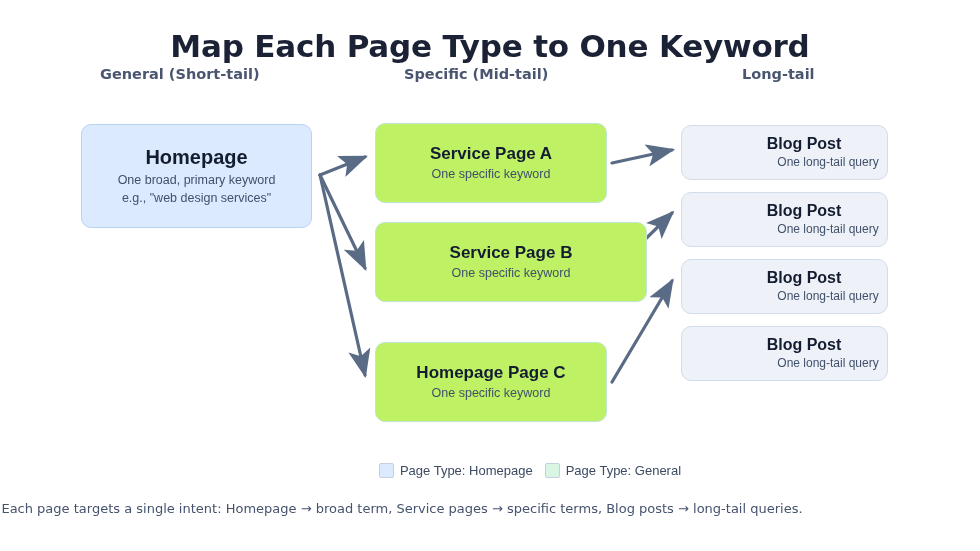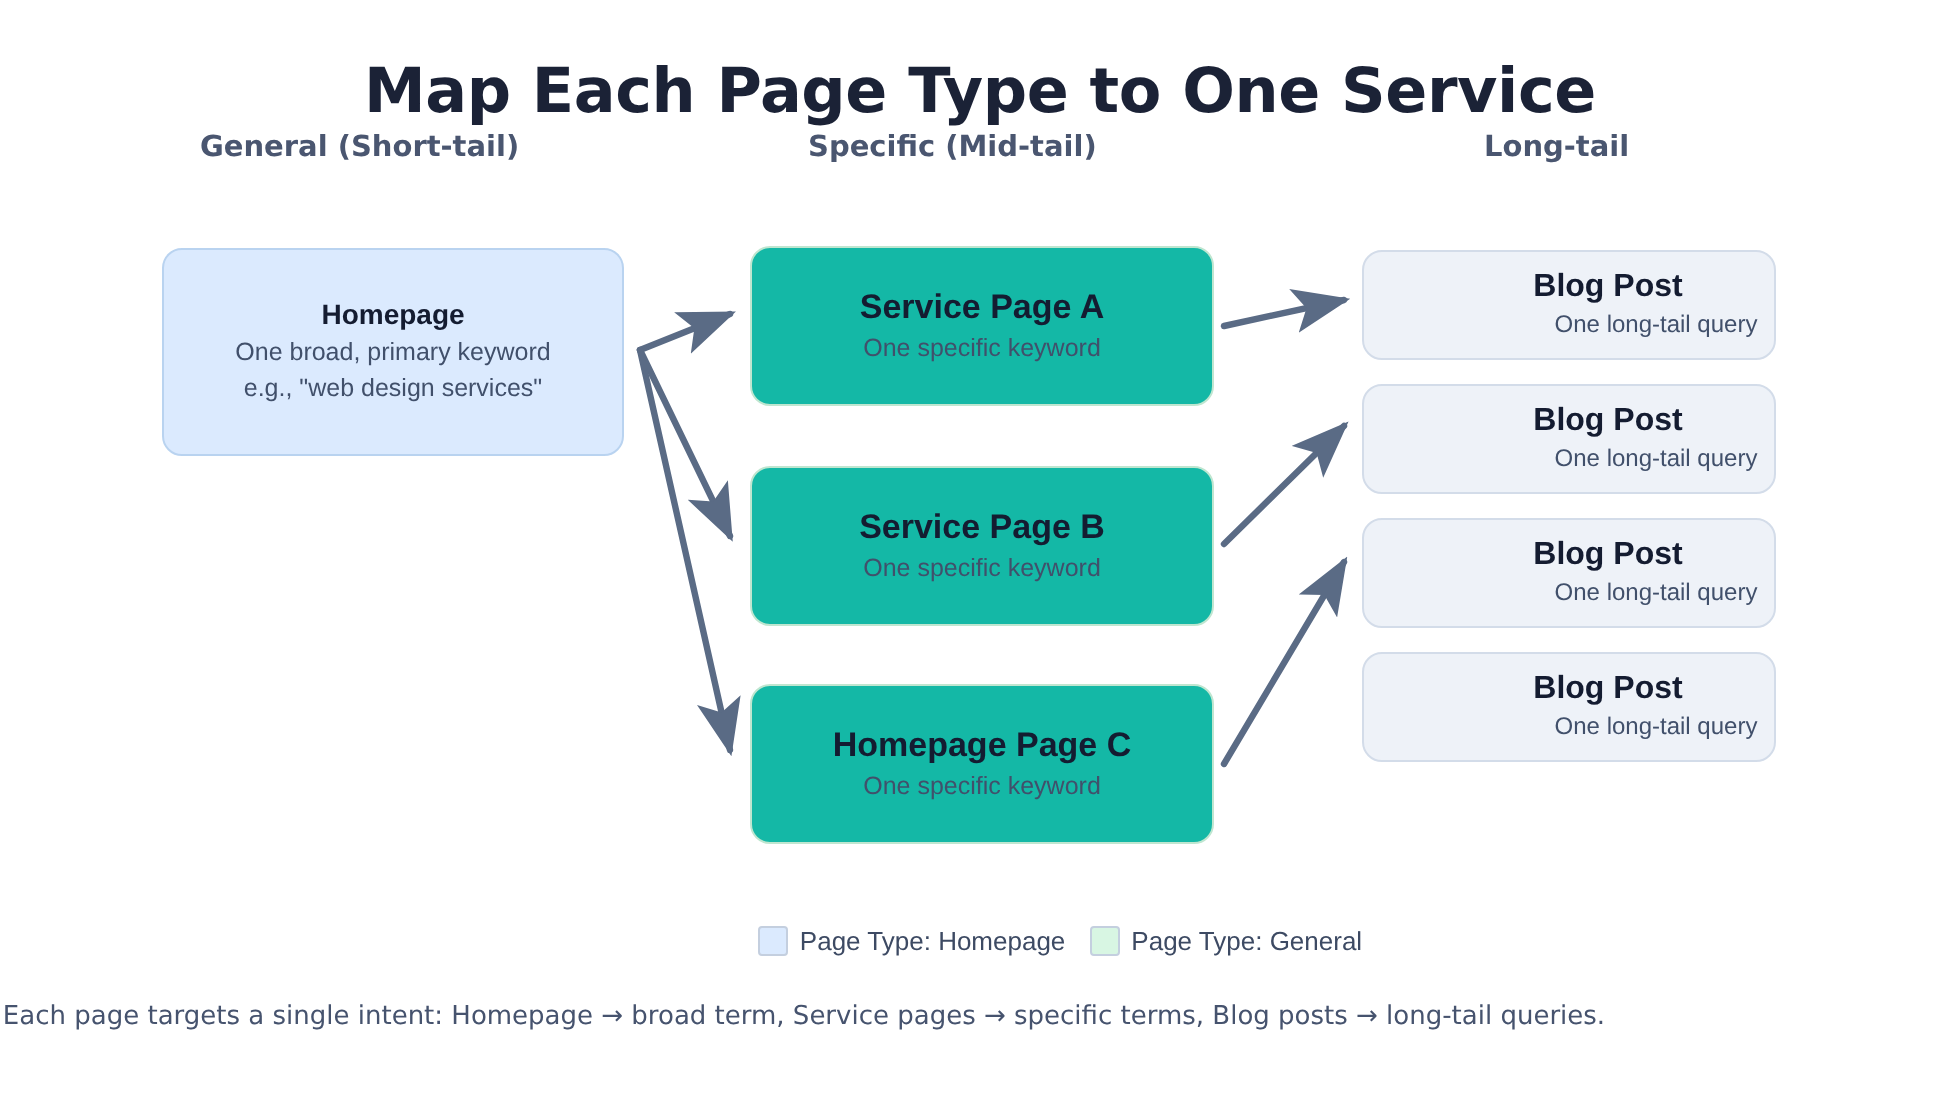--- a/index.html
+++ b/index.html
@@ -33,22 +33,22 @@
   }
   .node .n-title{
     font-size:17px;font-weight:bold;color:#141c31;line-height:1.25;
     font-family:"Liberation Sans","DejaVu Sans",sans-serif;
   }
   .node .n-sub{
     font-size:12.5px;color:#41506b;line-height:1.42;
     font-family:"Liberation Sans","DejaVu Sans",sans-serif;
   }
   .node.home{background:#dbeafe;border-color:#b9d3f0;}
-  .node.home .n-title{font-size:14px;margin-bottom:2px;}
-  .node.svc{background:#14b8a6;border-color:#bfe6d0;}
+  .node.home .n-title{font-size:20px;margin-bottom:2px;}
+  .node.svc{background:#bef264;border-color:#bfe6d0;}
   .node.svc .n-title{margin-bottom:2px;}
   .node.blog{background:#eef2f8;border-color:#d3dce9;padding-left:47px;}
   .node.blog .n-title{font-size:16px;}
   .node.blog .n-sub{font-size:12px;margin-left:48px;}
 
   svg#edges{position:absolute;left:0;top:0;width:980px;height:551px;pointer-events:none;}
 
   .legend{
     position:absolute;left:0;top:463px;width:980px;
     display:flex;justify-content:center;align-items:center;padding-left:44px;
@@ -66,21 +66,21 @@
     position:absolute;left:0;top:501px;width:804px;text-align:center;
     font-size:13px;color:#46536e;
     font-family:"DejaVu Sans","Liberation Sans",sans-serif;
   }
 </style>
 </head>
 <body>
 
 <div id="stage">
 
-  <div class="title">Map Each Page Type to One Service</div>
+  <div class="title">Map Each Page Type to One Keyword</div>
 
   <div class="col-head" id="head-0">General (Short-tail)</div>
   <div class="col-head" id="head-1">Specific (Mid-tail)</div>
   <div class="col-head" id="head-2">Long-tail</div>
 
   <svg id="edges" viewBox="0 0 980 551">
     <defs>
       <marker id="arrowhead" markerWidth="9" markerHeight="7" refX="8" refY="3.5" orient="auto" markerUnits="strokeWidth">
         <path d="M0,0 L9,3.5 L0,7 L2,3.5 Z" fill="#5a6b85"></path>
       </marker>
@@ -99,21 +99,21 @@
     <div class="n-title">Homepage</div>
     <div class="n-sub">One broad, primary keyword</div>
     <div class="n-sub">e.g., "web design services"</div>
   </div>
 
   <div class="node svc" style="left:375px;top:123px;width:232px;height:80px;">
     <div class="n-title">Service Page A</div>
     <div class="n-sub">One specific keyword</div>
   </div>
 
-  <div class="node svc" style="left:375px;top:233px;width:232px;height:80px;">
+  <div class="node svc" style="left:375px;top:222px;width:272px;height:80px;">
     <div class="n-title">Service Page B</div>
     <div class="n-sub">One specific keyword</div>
   </div>
 
   <div class="node svc" style="left:375px;top:342px;width:232px;height:80px;">
     <div class="n-title">Homepage Page C</div>
     <div class="n-sub">One specific keyword</div>
   </div>
 
   <div class="node blog" style="left:681px;top:125px;width:207px;height:55px;">

